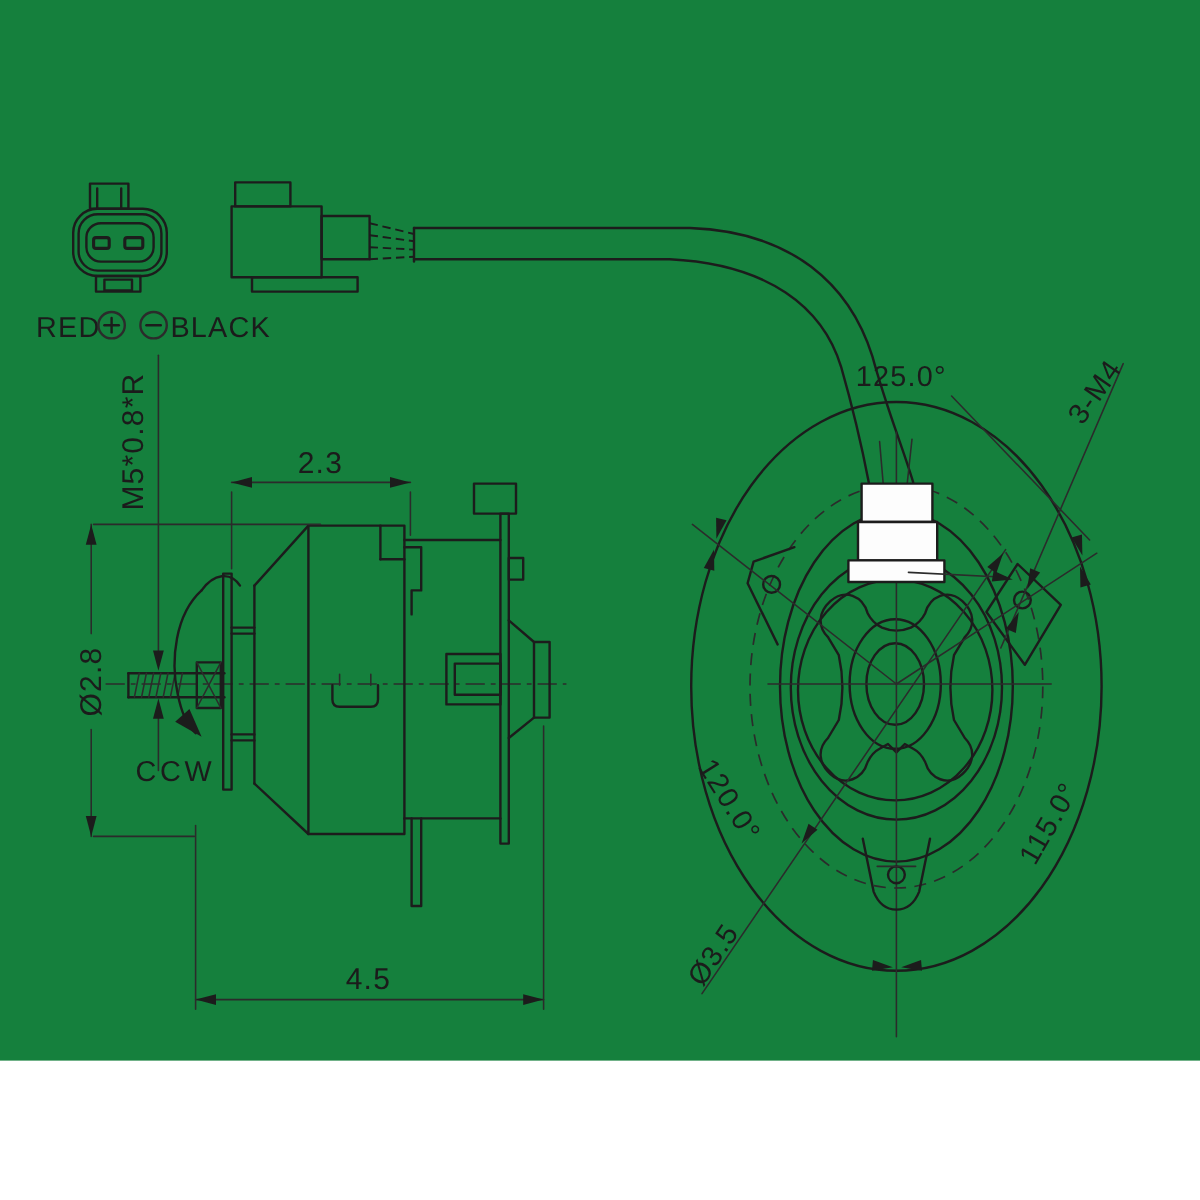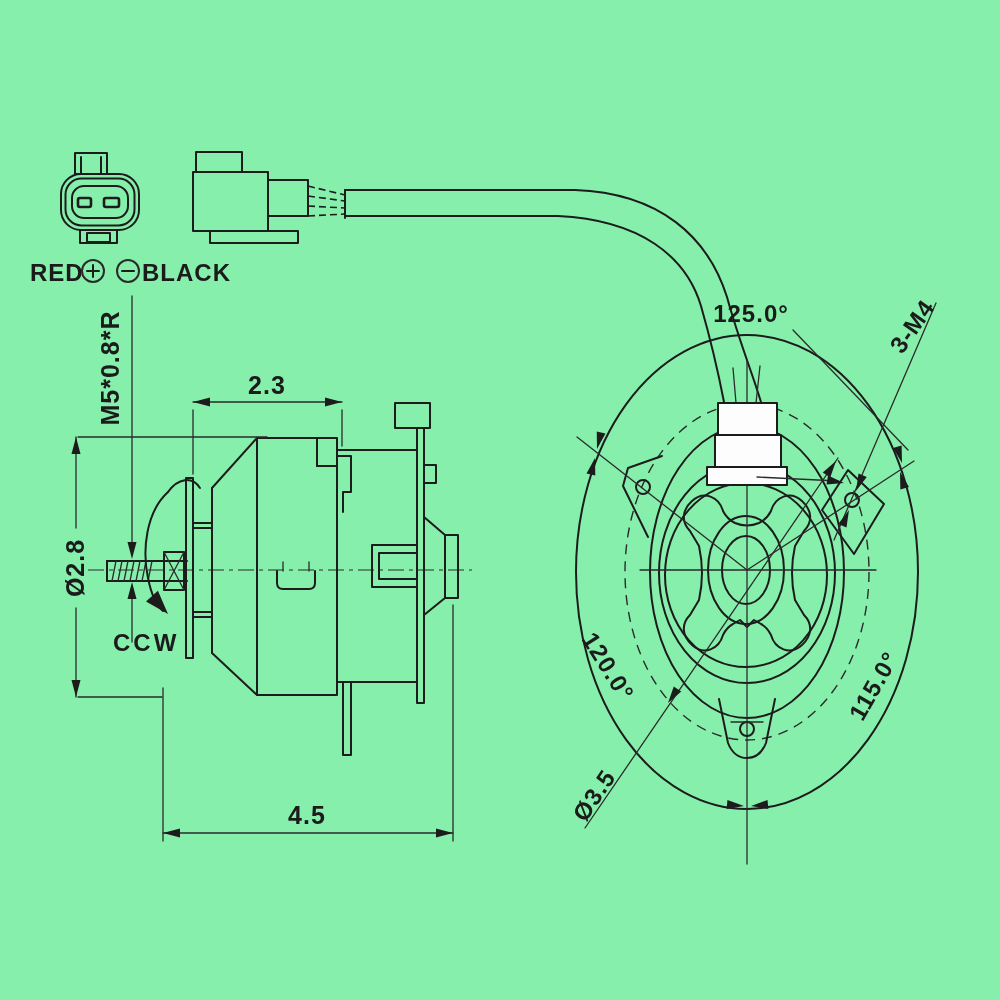--- a/index.html
+++ b/index.html
@@ -1,16 +1,16 @@
 <!DOCTYPE html>
 <html><head>
 <meta charset="utf-8">
 <style>
   html,body{margin:0;padding:0;background:#ffffff;}
-  .page{width:1000px;height:1000px;position:relative;background:#86efac;overflow:hidden;font-weight:bold;}
+  .page{width:1000px;height:884px;position:relative;background:#15803d;overflow:hidden;}
   svg{display:block;}
   .ln  {stroke:#1c1c1c;stroke-width:2;fill:none;stroke-linecap:round;stroke-linejoin:round;}
   .lnf {stroke:#1c1c1c;stroke-width:2;fill:#fdfdfd;stroke-linejoin:round;}
   .thin{stroke:#2b2b2b;stroke-width:1.3;fill:none;stroke-linecap:round;}
   .dash{stroke:#2b2b2b;stroke-width:1.4;fill:none;stroke-dasharray:10 7;}
   .cdash{stroke:#2b2b2b;stroke-width:1.2;fill:none;stroke-dasharray:16 5 4 5;}
   .wire{stroke:#1c1c1c;stroke-width:1.6;fill:none;stroke-dasharray:7 4;}
   .arr {fill:#1c1c1c;stroke:none;}
   text{font-family:"Liberation Sans","DejaVu Sans",sans-serif;fill:#1b1b1b;}
   .dim {font-size:25px;letter-spacing:1px;}

